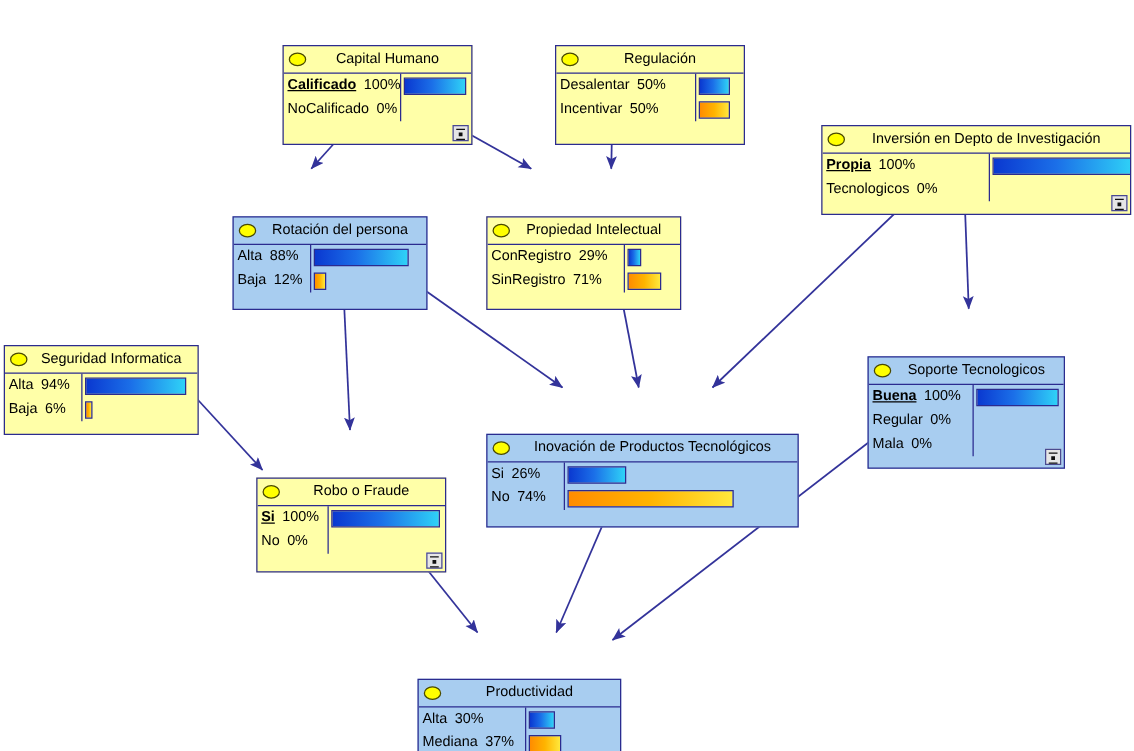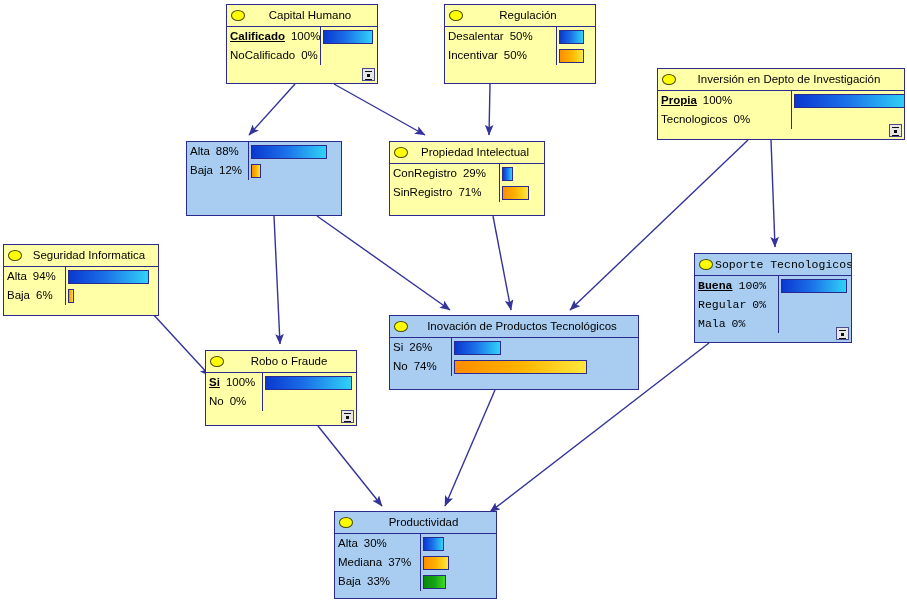--- a/index.html
+++ b/index.html
@@ -28,20 +28,21 @@
   
   .node {
     position: absolute;
     box-sizing: border-box;
     border: 1px solid #2b2b8f;
     background: #ffffa8;
     font-size: 11px;
     line-height: 1;
     color: #000000;
     overflow: hidden;
+    margin-top: 32px;
   }
   .node.blue { background: #a8cdf0; }
 
   .node .title-row {
     display: flex;
     align-items: center;
     height: 22px;
     border-bottom: 1px solid #2b2b8f;
     padding-left: 4px;
     box-sizing: border-box;
@@ -231,20 +232,24 @@
           <div class="barrow"></div>
         </div>
       </div>
       <div class="evid">
         <i></i>
         <i></i>
         <i></i>
       </div>
     </div>
     <div class="node blue" style="left: 186px; top: 141px; width: 156px; height: 75px;">
+      <div class="title-row">
+        <span class="ball"></span>
+        <span class="title-text">Rotación del persona</span>
+      </div>
       <div class="body">
         <div class="labels" style="width: 62px;">
           <div class="row">
             <span class="st">Alta</span>
             <span class="pc">88%</span>
           </div>
           <div class="row">
             <span class="st">Baja</span>
             <span class="pc">12%</span>
           </div>
@@ -304,21 +309,21 @@
         <div class="bars">
           <div class="barrow">
             <div class="bar b-blue" style="width: 81px;"></div>
           </div>
           <div class="barrow">
             <div class="bar b-orange" style="width: 6px;"></div>
           </div>
         </div>
       </div>
     </div>
-    <div class="node blue" style="left: 694px; top: 253px; width: 158px; height: 90px; font-family: Liberation Mono, monospace;">
+    <div class="node blue" style="left: 694px; top: 253px; width: 158px; height: 90px;">
       <div class="title-row">
         <span class="ball"></span>
         <span class="title-text">Soporte Tecnologicos</span>
       </div>
       <div class="body">
         <div class="labels" style="width: 84px;">
           <div class="row sel">
             <span class="st">Buena</span>
             <span class="pc">100%</span>
           </div>

